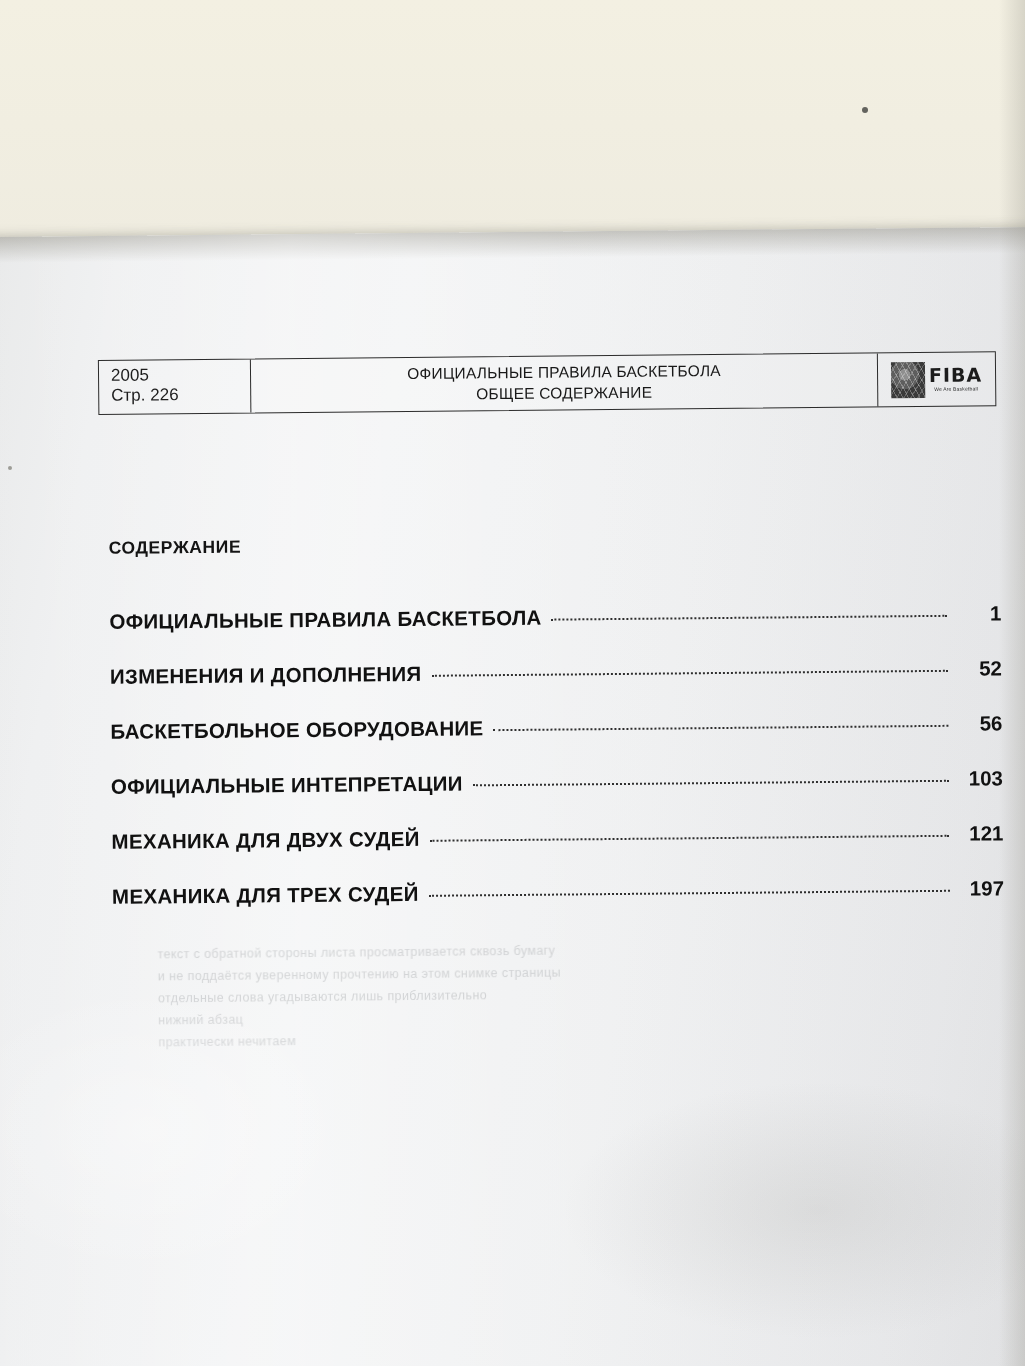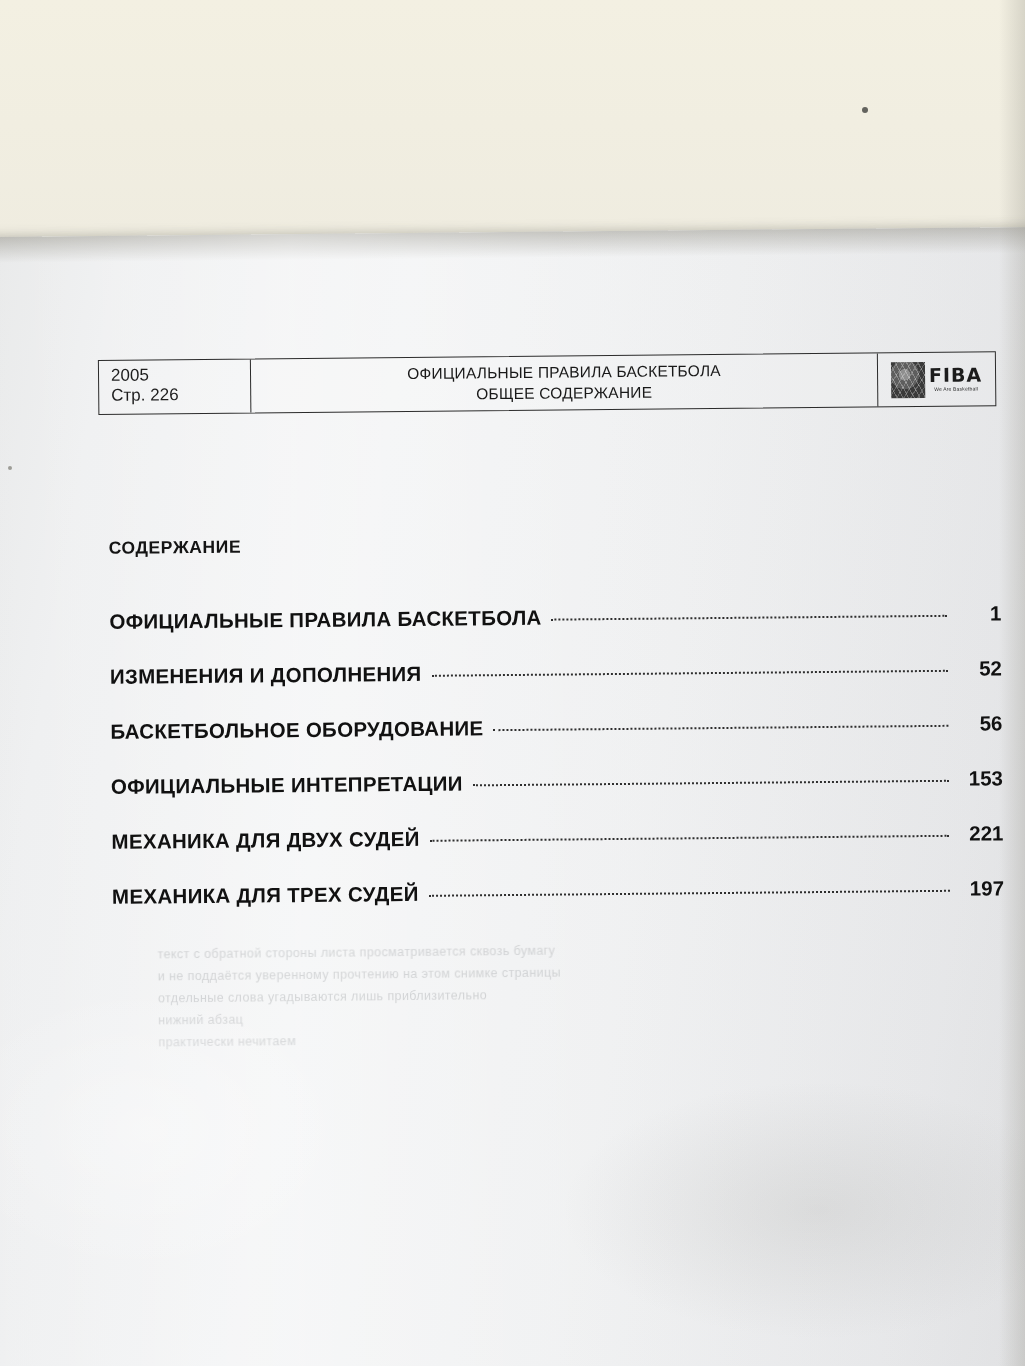--- a/index.html
+++ b/index.html
@@ -280,27 +280,27 @@
 
       <div class="toc-row">
         <span class="toc-label">БАСКЕТБОЛЬНОЕ ОБОРУДОВАНИЕ</span>
         <span class="toc-leader"></span>
         <span class="toc-page">56</span>
       </div>
 
       <div class="toc-row">
         <span class="toc-label">ОФИЦИАЛЬНЫЕ ИНТЕПРЕТАЦИИ</span>
         <span class="toc-leader"></span>
-        <span class="toc-page">153</span>
+        <span class="toc-page">103</span>
       </div>
 
       <div class="toc-row">
         <span class="toc-label">МЕХАНИКА ДЛЯ ДВУХ СУДЕЙ</span>
         <span class="toc-leader"></span>
-        <span class="toc-page">221</span>
+        <span class="toc-page">121</span>
       </div>
 
       <div class="toc-row">
         <span class="toc-label">МЕХАНИКА ДЛЯ ТРЕХ СУДЕЙ</span>
         <span class="toc-leader"></span>
         <span class="toc-page">197</span>
       </div>
 
     </div>
 

